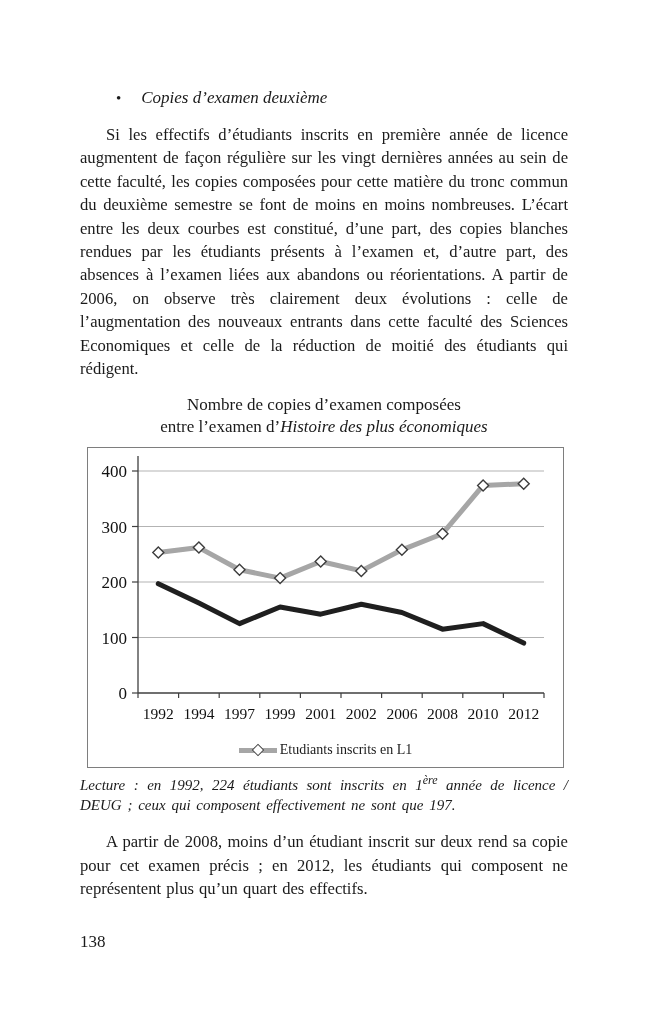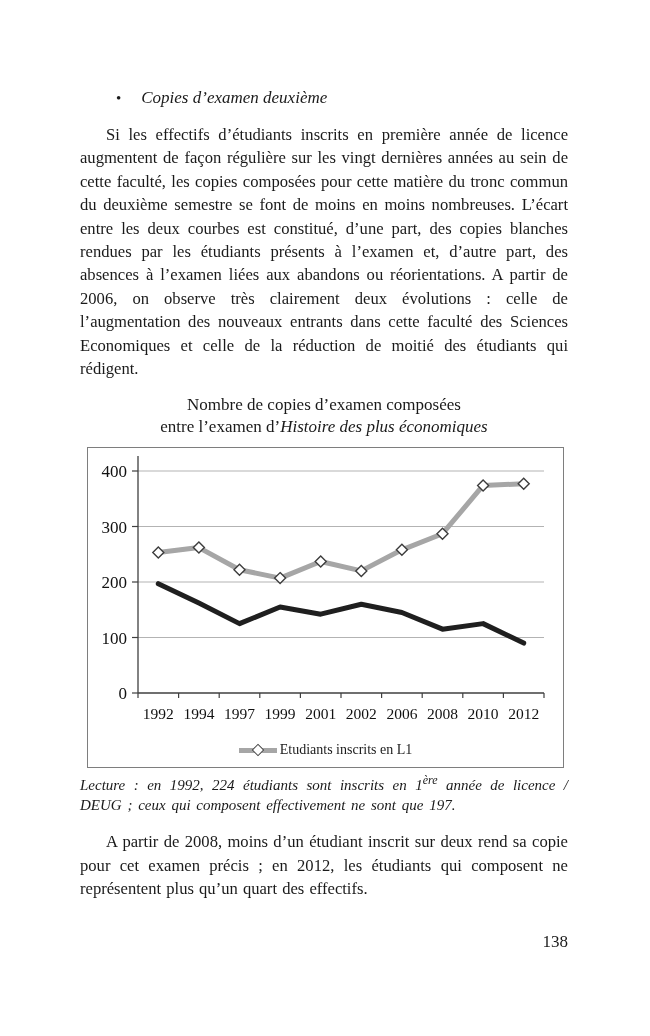--- a/index.html
+++ b/index.html
@@ -24,21 +24,21 @@
   .legend-item{display:flex;align-items:center;gap:3px;}
   .legend-sample{position:relative;width:38px;height:5px;flex:0 0 auto;}
   .legend-sample .diamond{position:absolute;left:50%;top:50%;width:7px;height:7px;
           background:#fff;border:1.3px solid #3d3d3d;
           transform:translate(-50%,-50%) rotate(45deg);}
   .legend-label{font-size:14px;line-height:16px;letter-spacing:0px;white-space:nowrap;}
   .lecture{margin-top:7px;font-style:italic;font-size:15px;line-height:20px;
            text-align:justify;word-spacing:2px;}
   .lecture sup{font-size:12px;line-height:0;}
   .par2{}
-  .page-number{margin-top:31px;text-align:right;font-size:17px;}
+  .page-number{margin-top:31px;text-align:left;font-size:17px;}
 </style>
 </head>
 <body>
 
 <div class="page">
 
   <div class="bullet-row">
     <span class="bullet-dot">•</span>
     <span class="bullet-text">Copies d’examen deuxième</span>
   </div>

